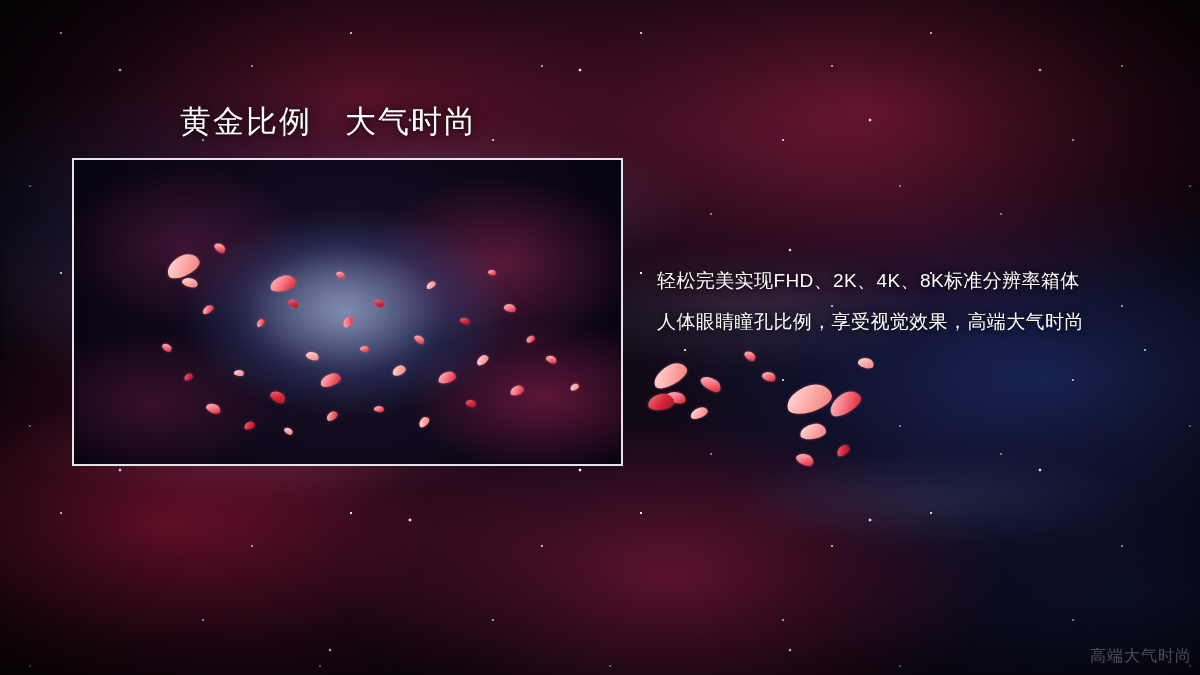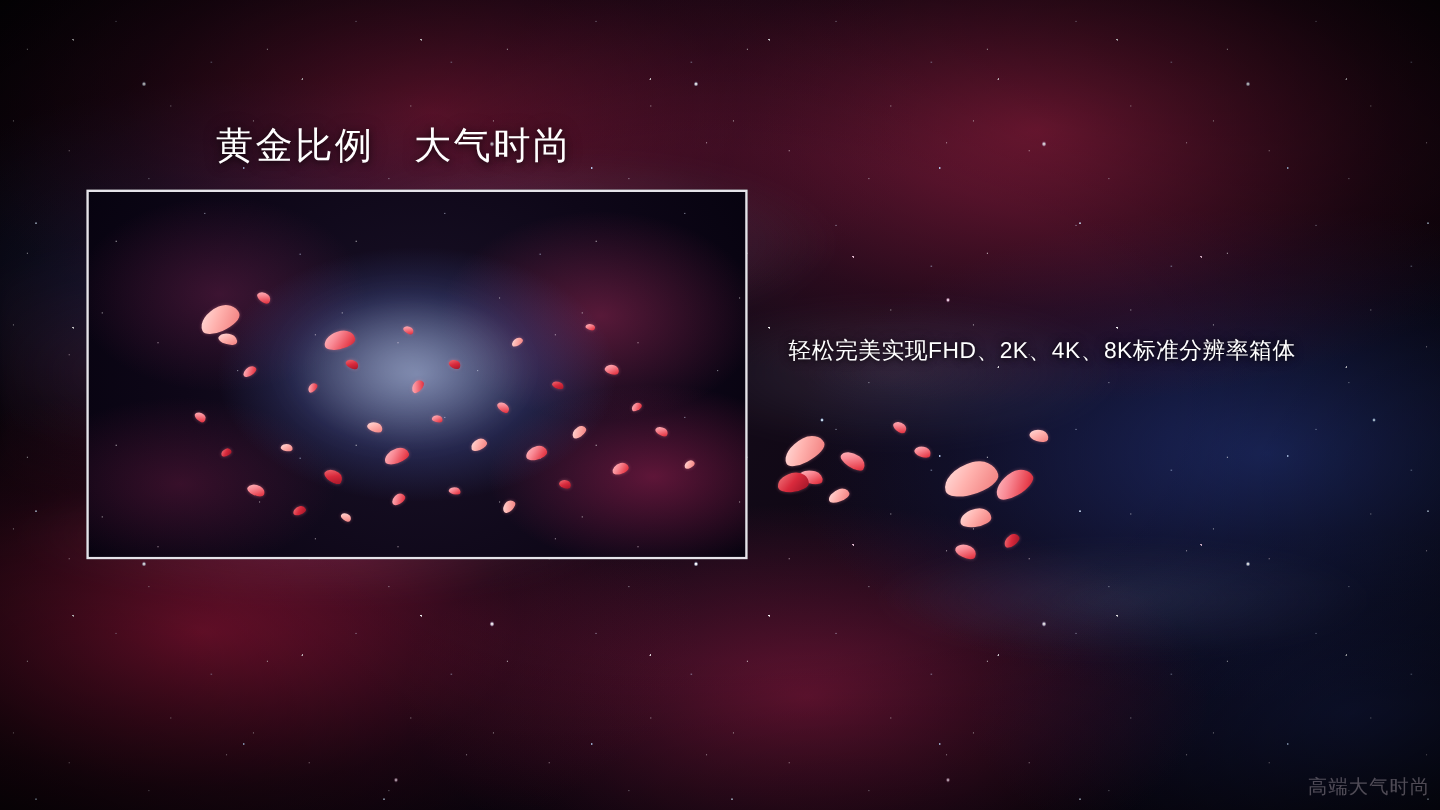--- a/index.html
+++ b/index.html
@@ -121,21 +121,21 @@
     left:180px; top:101px;
     font-size:31px;
     letter-spacing:2px;
     color:#ffffff;
     white-space:pre;
     text-shadow:0 1px 5px rgba(0,0,0,0.62), 0 0 14px rgba(0,0,0,0.42);
   }
 
   #body-copy {
     position:absolute;
-    left:657px; top:272px;
+    left:657px; top:260px;
     width:530px;
   }
   #body-copy .line {
     font-size:19px;
     line-height:41px;
     color:#ffffff;
     letter-spacing:0.4px;
     white-space:nowrap;
     text-shadow:0 1px 4px rgba(0,0,0,0.70), 0 0 10px rgba(0,0,0,0.45);
   }
@@ -218,17 +218,18 @@
         <div class="petal" style="left: 262px; top: 112px; width: 9px; height: 6px; transform: rotate(36deg);"></div>
         <div class="petal pale" style="left: 352px; top: 122px; width: 10px; height: 6px; transform: rotate(-28deg);"></div>
         <div class="petal" style="left: 414px; top: 110px; width: 8px; height: 5px; transform: rotate(18deg);"></div>
       </div>
   </div>
 
   <div id="headline">黄金比例　大气时尚</div>
 
   <div id="body-copy">
     <div class="line">轻松完美实现FHD、2K、4K、8K标准分辨率箱体</div>
+    <div class="line">人体眼睛瞳孔比例，享受视觉效果，高端大气时尚</div>
   </div>
 
   <div id="watermark">高端大气时尚</div>
 
 </div>
 
 </body></html>

